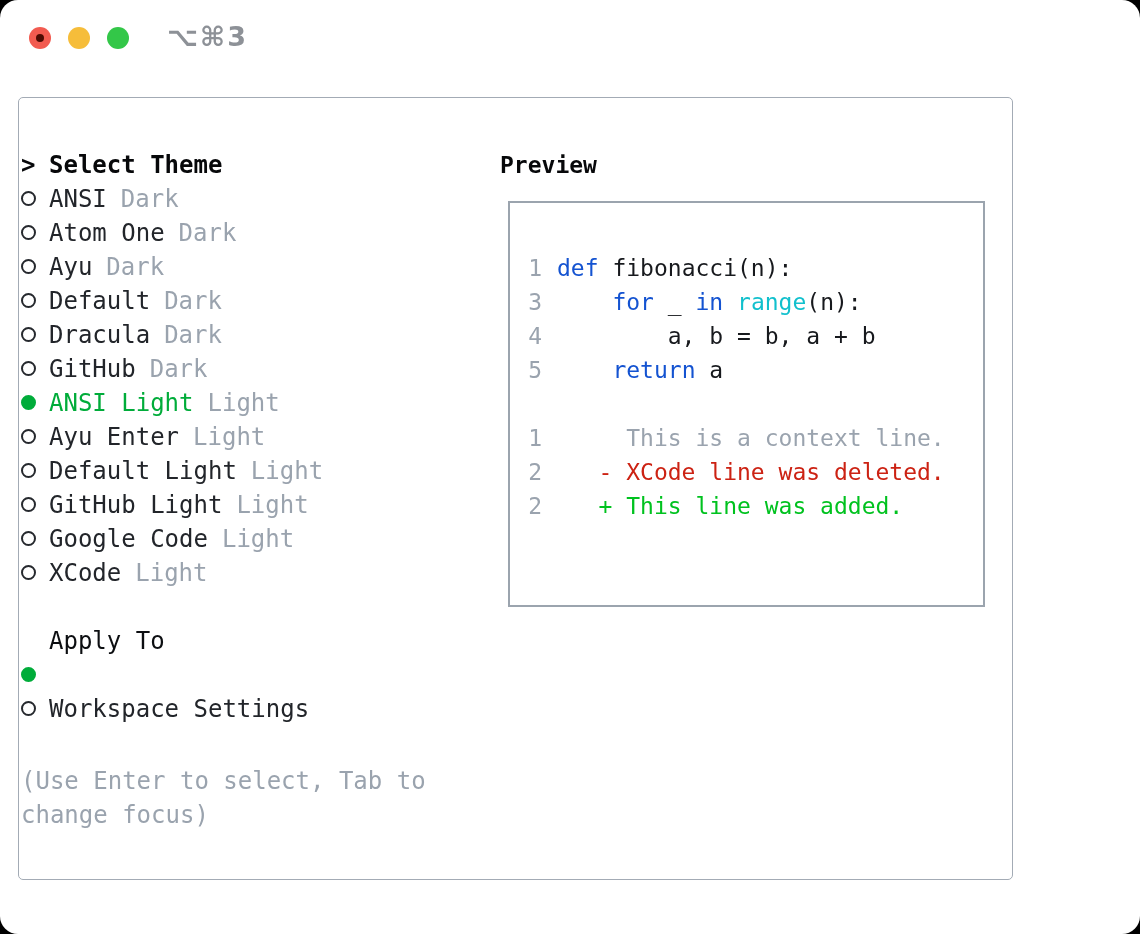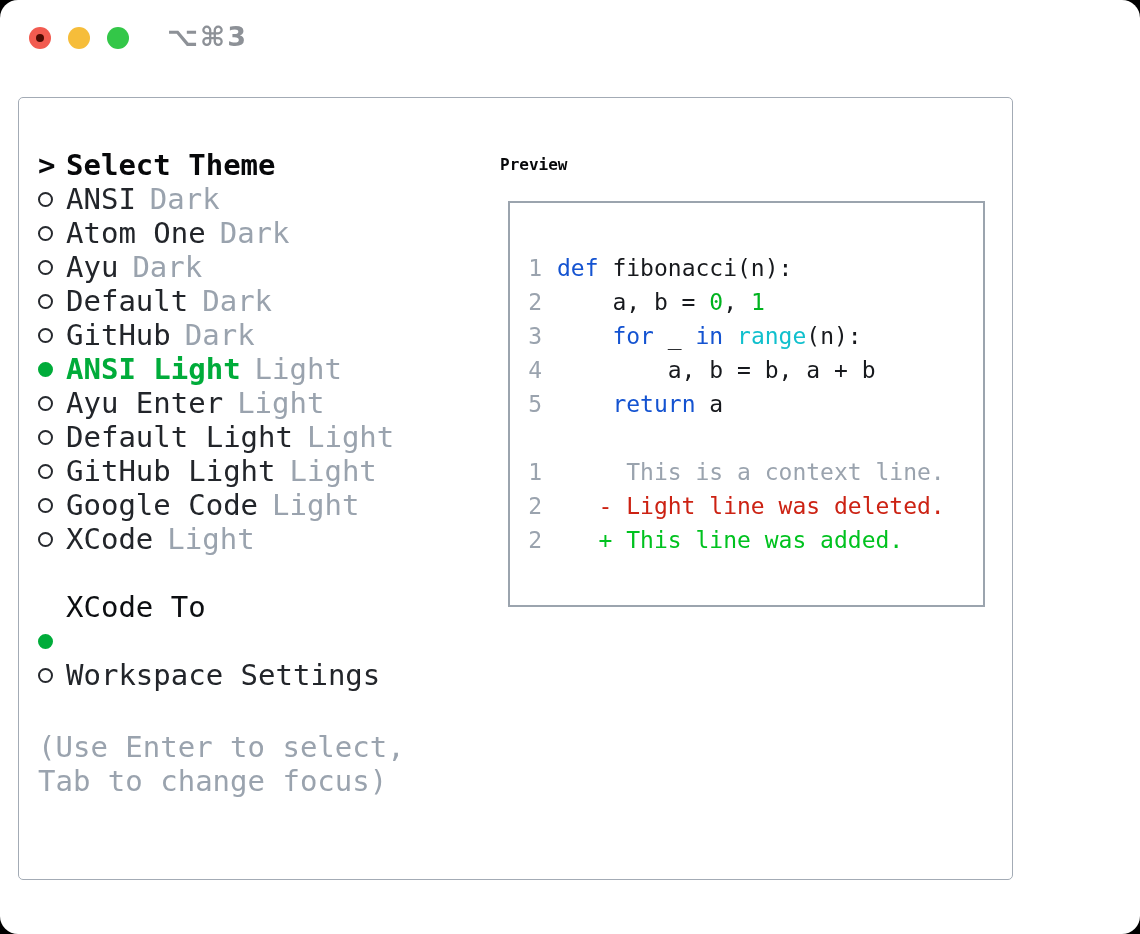--- a/index.html
+++ b/index.html
@@ -22,37 +22,37 @@
   .light.yellow{background:#f6bd3a;}
   .light.green{background:#33c748;}
   .title{
     position:absolute;left:167px;top:21px;font-family:"DejaVu Sans","Liberation Sans",sans-serif;
     font-size:27px;font-weight:bold;color:#8d9197;letter-spacing:2px;
   }
   
   .main-box{position:absolute;left:18px;top:97px;width:995px;height:783px;
     border:1.5px solid var(--border);border-radius:5px;box-sizing:border-box;background:#fff;}
   
-  .left-list{position:absolute;left:38px;top:148px;font-size:29px;line-height:34px;color:var(--text);}
+  .left-list{position:absolute;left:21px;top:148px;font-size:24px;line-height:34px;color:var(--text);}
   .row{height:34px;line-height:34px;white-space:pre;}
   .spacer{height:34px;}
   .cursor{display:inline-block;width:28px;font-weight:bold;color:var(--heading);}
   .hdr{font-weight:bold;color:var(--heading);}
   .subheader{padding-left:28px;color:#0c0e11;}
   .radio{
     display:inline-block;width:11px;height:11px;border:2px solid #26292e;border-radius:50%;
     margin-right:13px;vertical-align:middle;margin-top:-3px;
   }
   .radio.selected{background:var(--selection);border-color:var(--selection);}
   .name{color:#22252a;}
-  .name.sel{color:var(--selection);font-weight:bold;}
+  .name.sel{color:var(--selection);}
   .tag{color:var(--muted);margin-left:14px;}
   .hint{width:430px;white-space:normal;color:var(--muted);line-height:34px;margin-top:4px;}
   
-  .preview-heading{position:absolute;left:500px;top:148px;font-size:16px;line-height:34px;font-weight:bold;color:var(--heading);}
+  .preview-heading{position:absolute;left:500px;top:148px;font-size:23px;line-height:34px;font-weight:bold;color:var(--heading);}
   .preview-box{position:absolute;left:508px;top:201px;width:477px;height:406px;
     border:2px solid #9ba4ae;box-sizing:border-box;background:#fff;overflow:hidden;}
   .code-block{margin:48px 0 0 18px;font-size:23px;line-height:34px;}
   .cline{height:34px;line-height:34px;white-space:pre;}
   .ln{display:inline-block;width:14px;text-align:right;color:var(--muted);margin-right:15px;}
   .diff-gap{height:34px;}
   .c-kw{color:var(--keyword);}
   .c-fn{color:var(--builtin);}
   .c-num{color:var(--number);}
   .c-fg{color:var(--text);}
@@ -74,51 +74,51 @@
 
   <div class="main-box"></div>
 
   <div class="left-list">
     <div class="row"><span class="cursor">&gt;</span><span class="hdr">Select Theme</span></div>
     <div id="theme-list">
         <div class="row theme-row"><span class="radio"></span><span class="name">ANSI</span><span class="tag">Dark</span></div>
         <div class="row theme-row"><span class="radio"></span><span class="name">Atom One</span><span class="tag">Dark</span></div>
         <div class="row theme-row"><span class="radio"></span><span class="name">Ayu</span><span class="tag">Dark</span></div>
         <div class="row theme-row"><span class="radio"></span><span class="name">Default</span><span class="tag">Dark</span></div>
+        <div class="row theme-row"><span class="radio"></span><span class="name">Dracula</span><span class="tag">Dark</span></div>
         <div class="row theme-row"><span class="radio"></span><span class="name">GitHub</span><span class="tag">Dark</span></div>
         <div class="row theme-row"><span class="radio selected"></span><span class="name sel">ANSI Light</span><span class="tag">Light</span></div>
         <div class="row theme-row"><span class="radio"></span><span class="name">Ayu Enter</span><span class="tag">Light</span></div>
         <div class="row theme-row"><span class="radio"></span><span class="name">Default Light</span><span class="tag">Light</span></div>
         <div class="row theme-row"><span class="radio"></span><span class="name">GitHub Light</span><span class="tag">Light</span></div>
         <div class="row theme-row"><span class="radio"></span><span class="name">Google Code</span><span class="tag">Light</span></div>
         <div class="row theme-row"><span class="radio"></span><span class="name">XCode</span><span class="tag">Light</span></div>
       </div>
     <div class="spacer"></div>
-    <div class="row subheader">XCode To</div>
+    <div class="row subheader">Apply To</div>
     <div id="apply-options">
         <div class="row option-row"><span class="radio selected"></span></div>
         <div class="row option-row"><span class="radio"></span><span class="name">Workspace Settings</span></div>
       </div>
     <div class="spacer"></div>
     <div class="hint">(Use Enter to select, Tab to change focus)</div>
   </div>
 
   <div class="preview-heading">Preview</div>
 
   <div class="preview-box">
     <div class="code-block">
       <div id="code-lines">
           <div class="cline"><span class="ln">1</span><span class="c-kw">def</span><span class="c-fg"> fibonacci(n):</span></div>
-          <div class="cline"><span class="ln">2</span><span class="c-fg">    a, b = </span><span class="c-num">0</span><span class="c-fg">, </span><span class="c-num">1</span></div>
           <div class="cline"><span class="ln">3</span><span class="c-fg">    </span><span class="c-kw">for</span><span class="c-fg"> _ </span><span class="c-kw">in</span><span class="c-fg"> </span><span class="c-fn">range</span><span class="c-fg">(n):</span></div>
           <div class="cline"><span class="ln">4</span><span class="c-fg">        a, b = b, a + b</span></div>
           <div class="cline"><span class="ln">5</span><span class="c-fg">    </span><span class="c-kw">return</span><span class="c-fg"> a</span></div>
         </div>
       <div class="diff-gap"></div>
       <div id="diff-lines">
           <div class="cline"><span class="ln">1</span><span class="c-ctx">     This is a context line.</span></div>
-          <div class="cline"><span class="ln">2</span><span class="c-del">   - Light line was deleted.</span></div>
+          <div class="cline"><span class="ln">2</span><span class="c-del">   - XCode line was deleted.</span></div>
           <div class="cline"><span class="ln">2</span><span class="c-add">   + This line was added.</span></div>
         </div>
     </div>
   </div>
 
 </div>
 
 </body></html>

